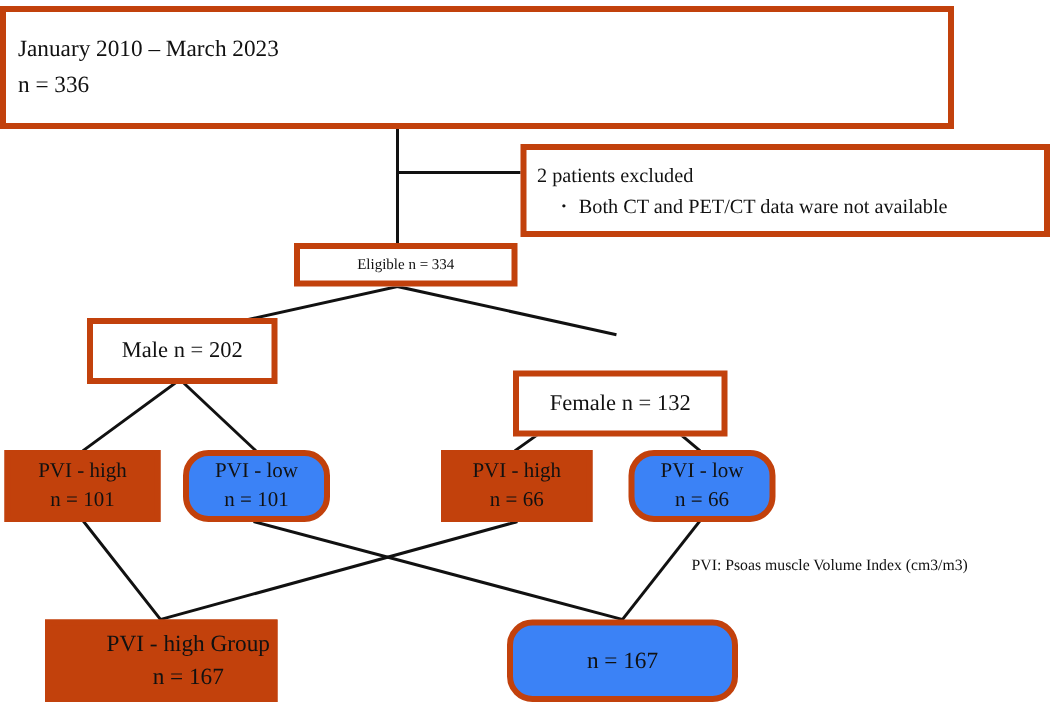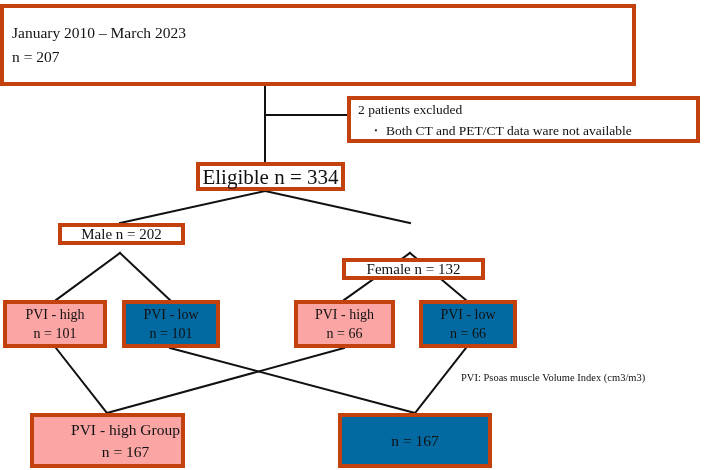--- a/index.html
+++ b/index.html
@@ -53,21 +53,21 @@
     font-size: 15.5px;
     line-height: 24px;
     text-align: left;
   }
 
   
   #node-excluded {
     left: 347px;
     top: 96px;
     width: 353px;
-    height: 47px;
+    height: 62px;
     padding: 2px 0 2px 7px;
     align-items: flex-start;
   }
   #node-excluded .line {
     font-size: 13.5px;
     line-height: 21px;
     text-align: left;
   }
   #node-excluded .bullet-line {
     padding-left: 11px;
@@ -75,37 +75,37 @@
   }
 
   
   #node-eligible {
     left: 196px;
     top: 162px;
     width: 149px;
     height: 29px;
     align-items: center;
   }
-  #node-eligible .line { font-size: 21px; line-height: 20px; }
-
-  
-  .sex-node { height: 22px; top: 223px; align-items: center; }
+  #node-eligible .line { font-size: 10px; line-height: 20px; }
+
+  
+  .sex-node { height: 44px; top: 212px; align-items: center; }
   #node-male   { left: 58px;  width: 127px; }
   #node-female { left: 342px; width: 143px; margin-top: 35px; }
   .sex-node .line { font-size: 15px; line-height: 20px; }
 
   
   .pvi-node {
     top: 300px;
     height: 48px;
     align-items: center;
   }
   .pvi-node .line { font-size: 14px; line-height: 19px; }
-  .fill-high { background: #fca5a5; }
-  .fill-low  { background: #0369a1; }
+  .fill-high { background: #c2410c; }
+  .fill-low  { background: #3b82f6; border-radius: 17px; }
   #node-pvi-high-male   { left: 3px;   width: 104px; }
   #node-pvi-low-male    { left: 122px; width: 98px;  }
   #node-pvi-high-female { left: 294px; width: 101px; }
   #node-pvi-low-female  { left: 419px; width: 98px;  }
 
   
   .group-node {
     top: 413px;
     height: 55px;
     align-items: center;
@@ -150,21 +150,21 @@
 
       <line x1="56" y1="348" x2="107" y2="413"></line>
       <line x1="344" y1="348" x2="107" y2="413"></line>
       <line x1="170" y1="348" x2="415" y2="413"></line>
       <line x1="466" y1="348" x2="415" y2="413"></line>
     </g>
   </svg>
 
   <div class="node" id="node-enrollment">
     <span class="line">January 2010 – March 2023</span>
-    <span class="line">n = 207</span>
+    <span class="line">n = 336</span>
   </div>
 
   <div class="node" id="node-excluded">
     <span class="line">2 patients excluded</span>
     <span class="line bullet-line">・ Both CT and PET/CT data ware not available</span>
   </div>
 
   <div class="node" id="node-eligible">
     <span class="line">Eligible n = 334</span>
   </div>

